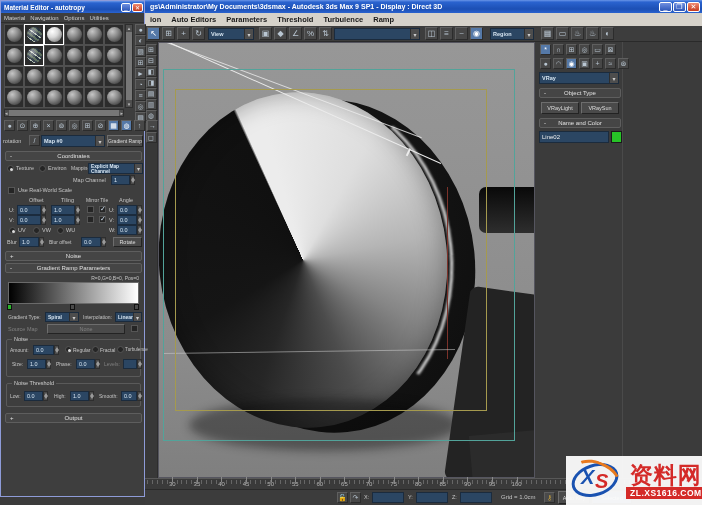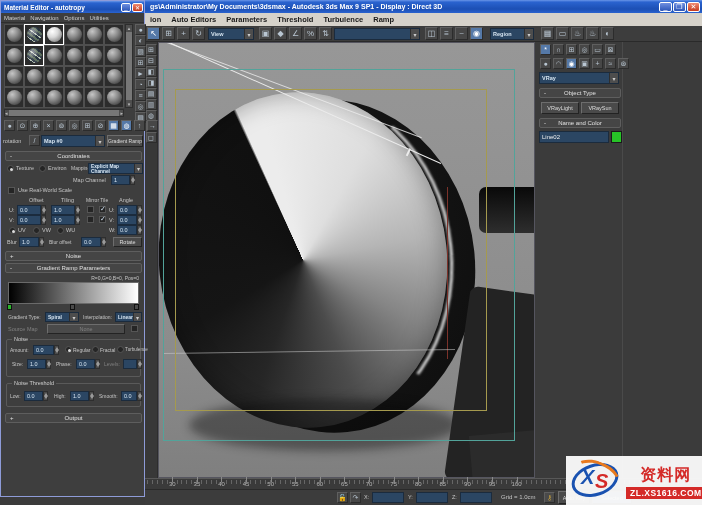--- a/index.html
+++ b/index.html
@@ -521,16 +521,16 @@
 </div>
 
 <div class="abs" style="left:566px;top:456px;width:136px;height:49px;background:rgba(250,250,250,.96);z-index:90;display:flex;align-items:center;">
   <span class="abs" style="left:2px;top:3px;width:56px;height:43px;">
     <span class="abs" style="left:3px;top:5px;width:48px;height:32px;border:3px solid #1a52b0;border-radius:50%;transform:rotate(-18deg);"></span>
     <span class="abs" style="left:0px;top:2px;width:54px;height:38px;border:3px solid transparent;border-top-color:#e87a1e;border-radius:50%;transform:rotate(22deg);"></span>
     <span class="abs" style="left:13px;top:7px;font-size:20px;font-weight:bold;font-style:italic;color:#1a52b0;">X</span>
     <span class="abs" style="left:27px;top:11px;font-size:20px;font-weight:bold;font-style:italic;color:#d42a28;">S</span>
   </span>
   <span style="margin-left:60px;display:flex;flex-direction:column;align-items:center;">
-    <span class="wm-cn" style="font-size:16px;line-height:24px;letter-spacing:1px;">资料网</span>
+    <span class="wm-cn" style="font-size:23px;line-height:24px;letter-spacing:1px;">资料网</span>
     <span style="background:#d42a28;color:#fff;font-size:8.5px;font-weight:bold;padding:1px 4px;letter-spacing:.5px;">ZL.XS1616.COM</span>
   </span>
 </div>
 
 </body></html>

